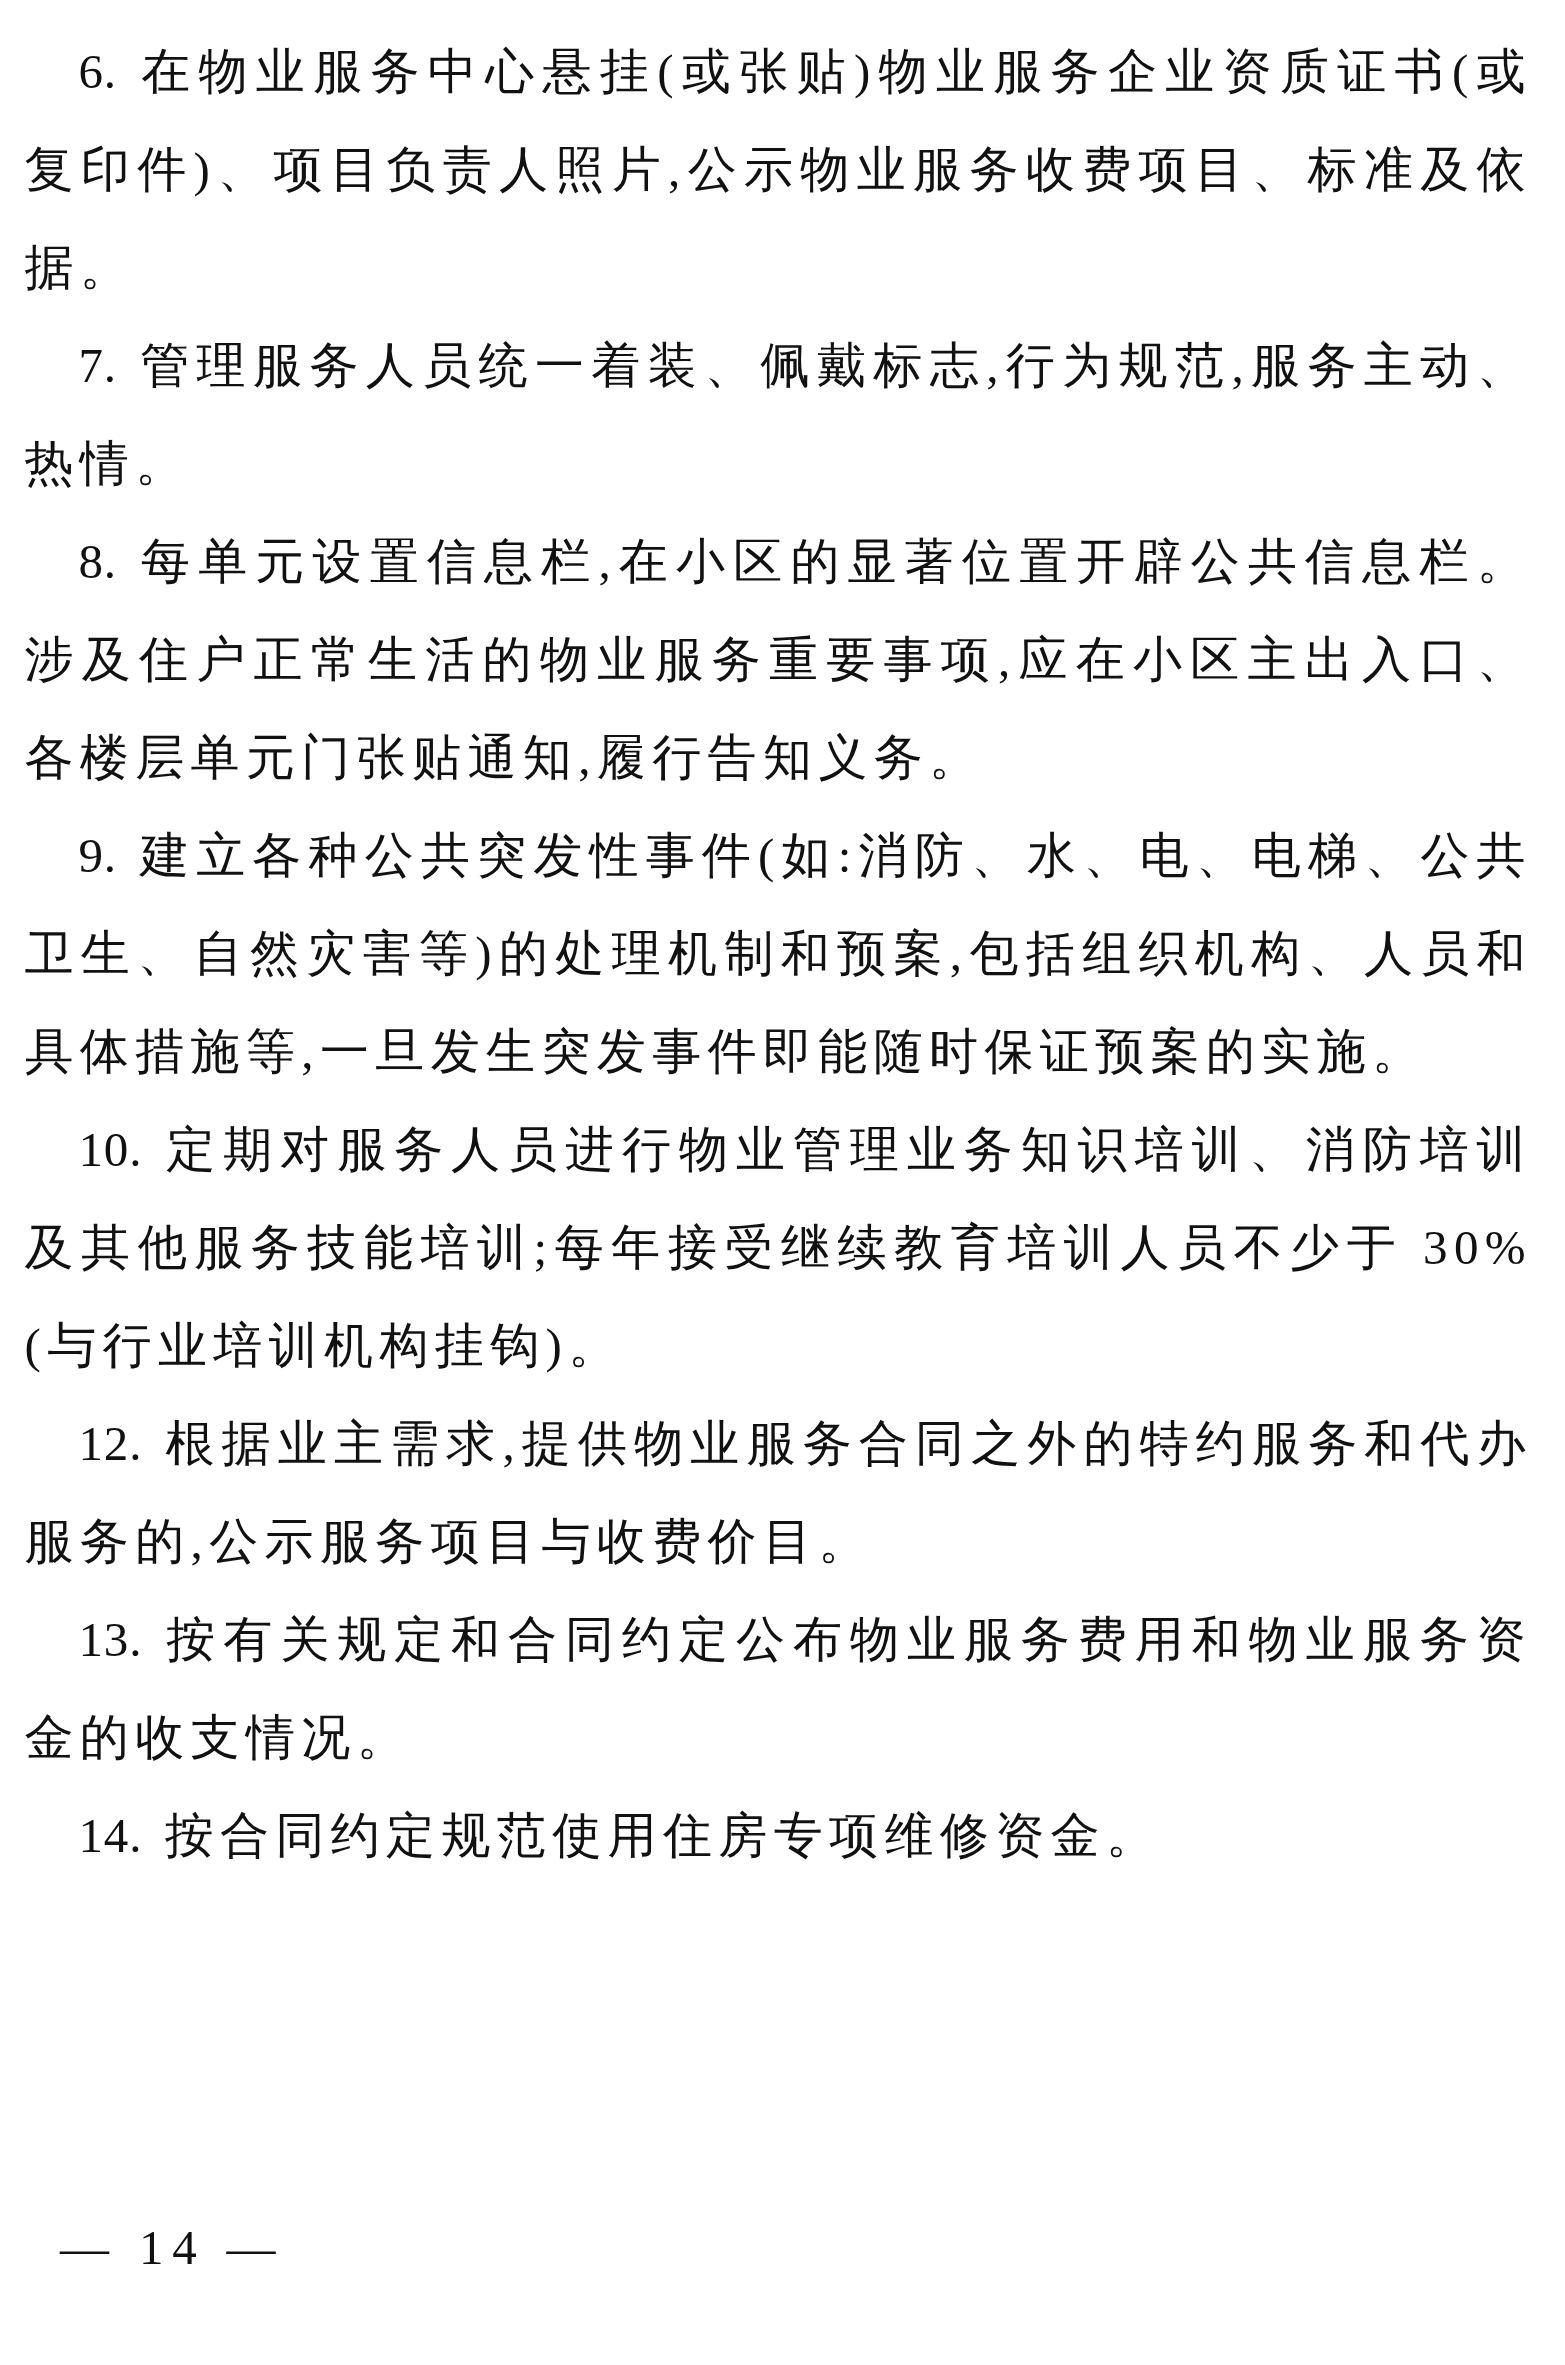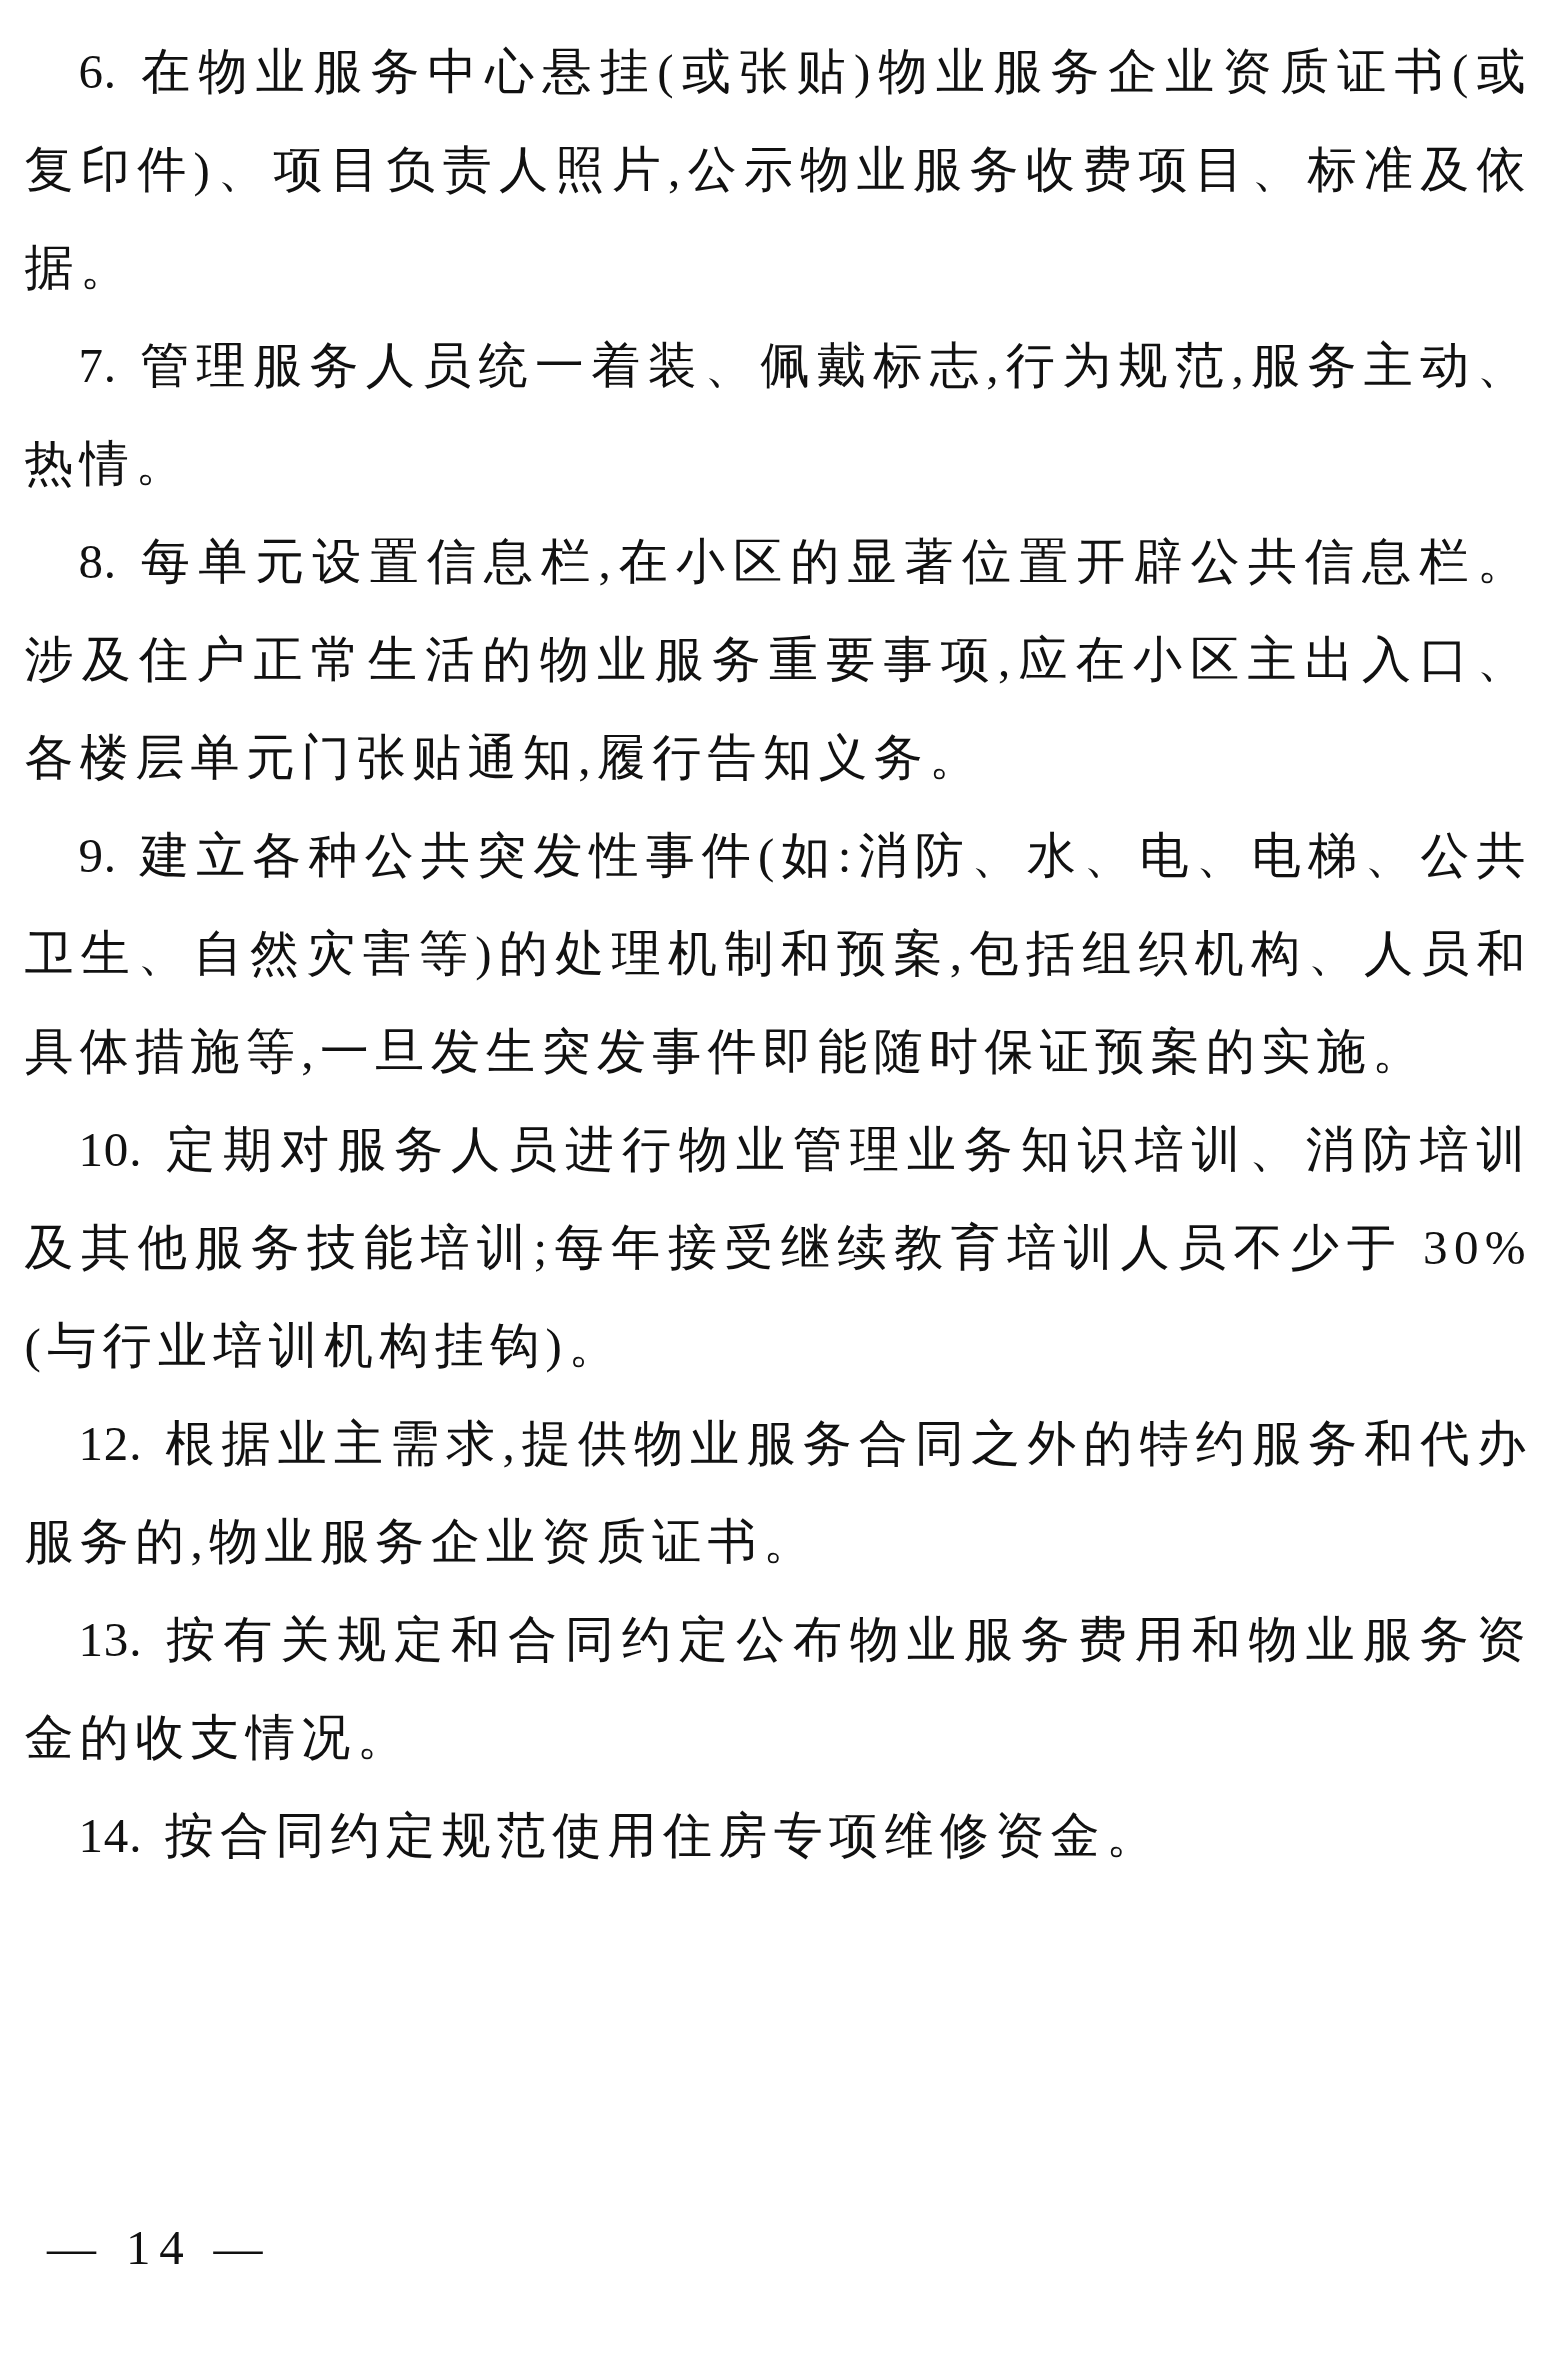--- a/index.html
+++ b/index.html
@@ -29,38 +29,38 @@
     text-justify: inter-character;
     text-align-last: left;
     color: #111111;
   }
   .num {
     margin-right: 0.45em;
     letter-spacing: 0.02em;
   }
   .footer {
     position: absolute;
-    left: 47px;
+    left: 60px;
     top: 2215px;
     font-size: 49px;
     line-height: 65px;
     letter-spacing: 0.18em;
     color: #111111;
     font-family: "Liberation Serif", "DejaVu Serif", serif;
   }
 </style>
 </head>
 <body>
 
 <div class="page">
   <div class="content">
     <p class="para"><span class="num">6.</span><span class="txt">在物业服务中心悬挂(或张贴)物业服务企业资质证书(或复印件)、项目负责人照片,公示物业服务收费项目、标准及依据。</span></p>
     <p class="para"><span class="num">7.</span><span class="txt">管理服务人员统一着装、佩戴标志,行为规范,服务主动、热情。</span></p>
     <p class="para"><span class="num">8.</span><span class="txt">每单元设置信息栏,在小区的显著位置开辟公共信息栏。涉及住户正常生活的物业服务重要事项,应在小区主出入口、各楼层单元门张贴通知,履行告知义务。</span></p>
     <p class="para"><span class="num">9.</span><span class="txt">建立各种公共突发性事件(如:消防、水、电、电梯、公共卫生、自然灾害等)的处理机制和预案,包括组织机构、人员和具体措施等,一旦发生突发事件即能随时保证预案的实施。</span></p>
     <p class="para"><span class="num">10.</span><span class="txt">定期对服务人员进行物业管理业务知识培训、消防培训及其他服务技能培训;每年接受继续教育培训人员不少于 30%(与行业培训机构挂钩)。</span></p>
-    <p class="para"><span class="num">12.</span><span class="txt">根据业主需求,提供物业服务合同之外的特约服务和代办服务的,物业服务企业资质证书。</span></p>
+    <p class="para"><span class="num">12.</span><span class="txt">根据业主需求,提供物业服务合同之外的特约服务和代办服务的,公示服务项目与收费价目。</span></p>
     <p class="para"><span class="num">13.</span><span class="txt">按有关规定和合同约定公布物业服务费用和物业服务资金的收支情况。</span></p>
     <p class="para"><span class="num">14.</span><span class="txt">按合同约定规范使用住房专项维修资金。</span></p>
   </div>
   <div class="footer">— 14 —</div>
 </div>
 
 
 </body></html>

